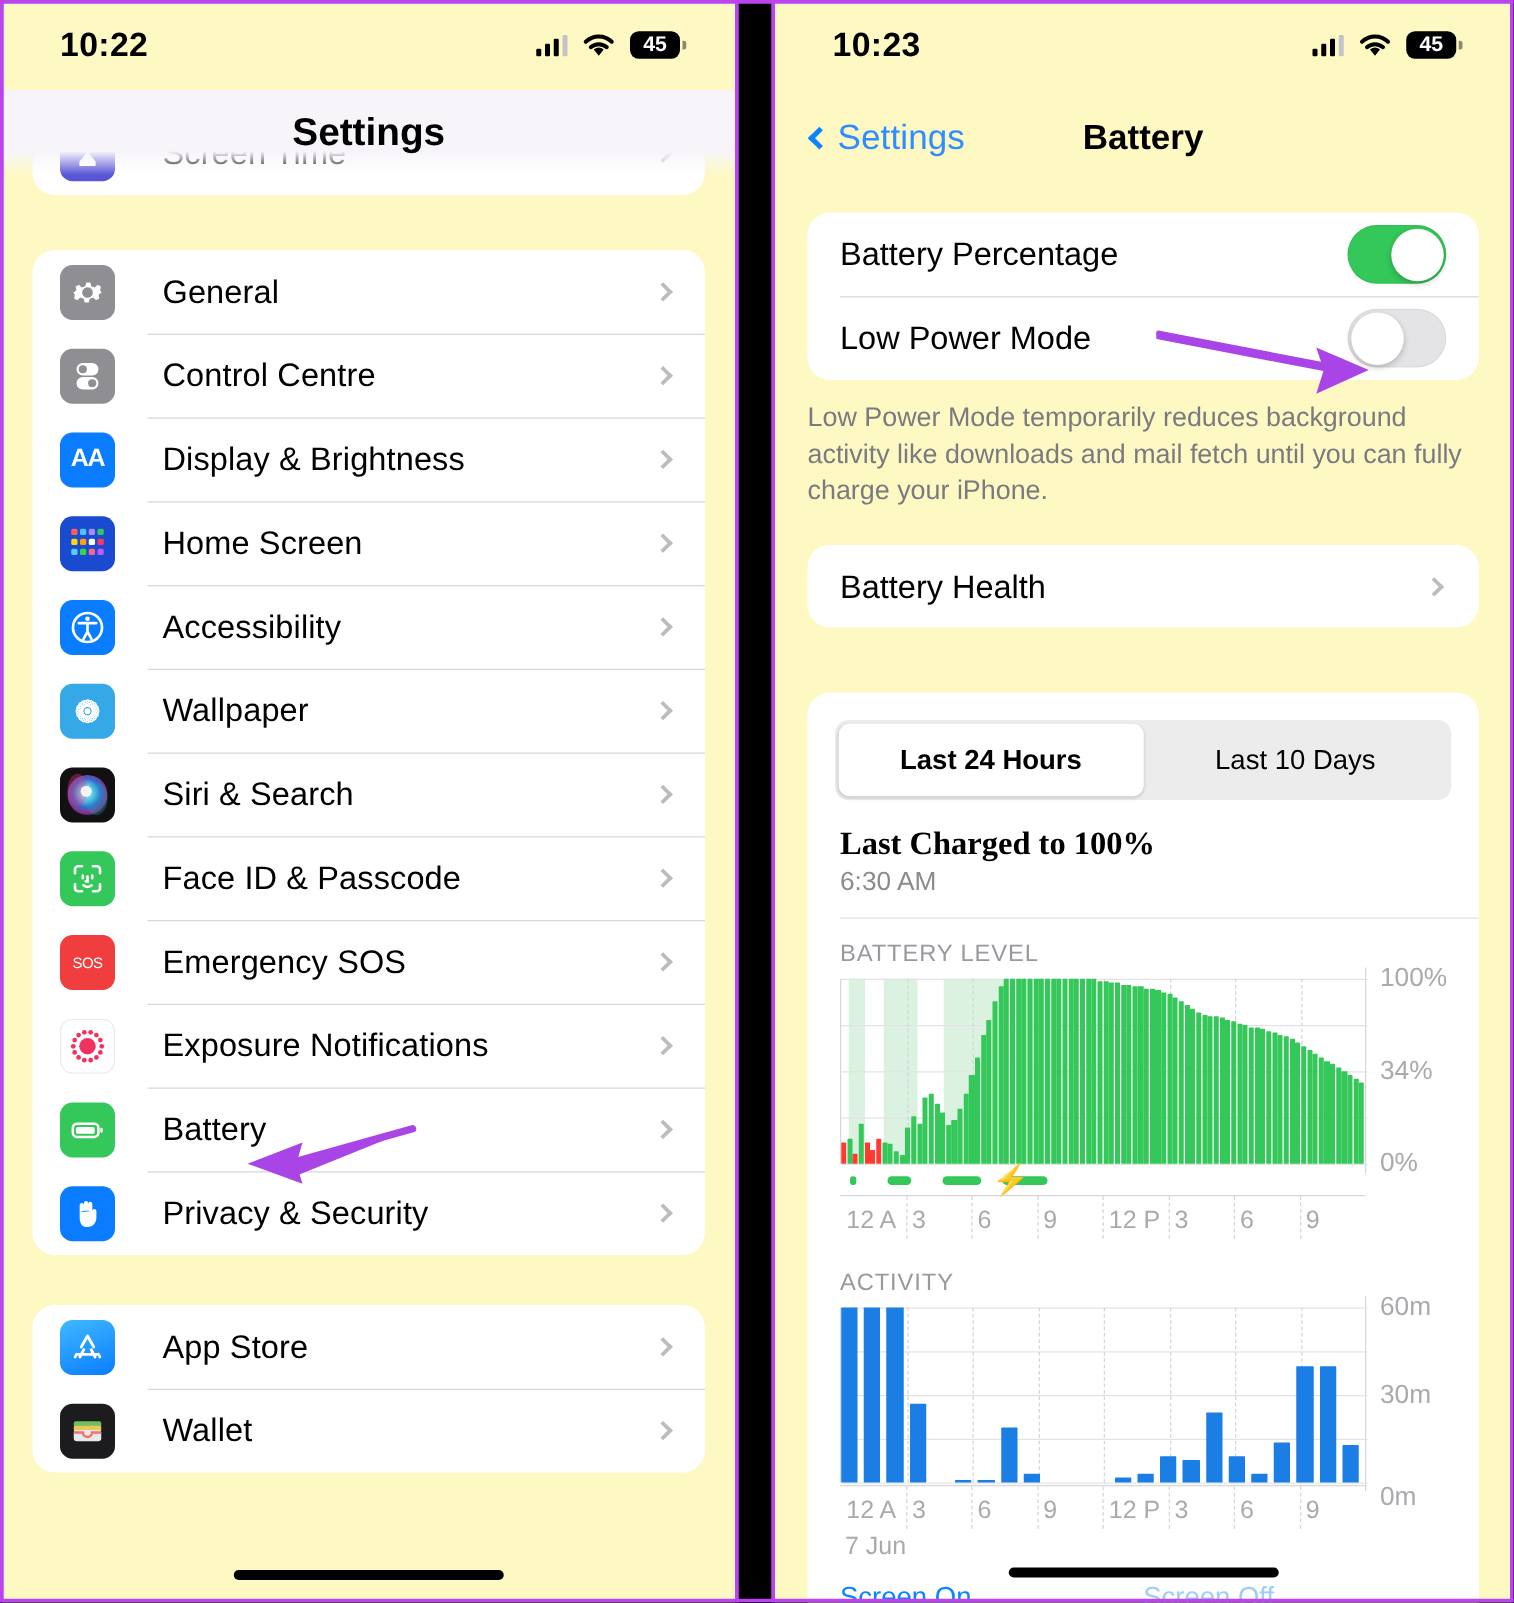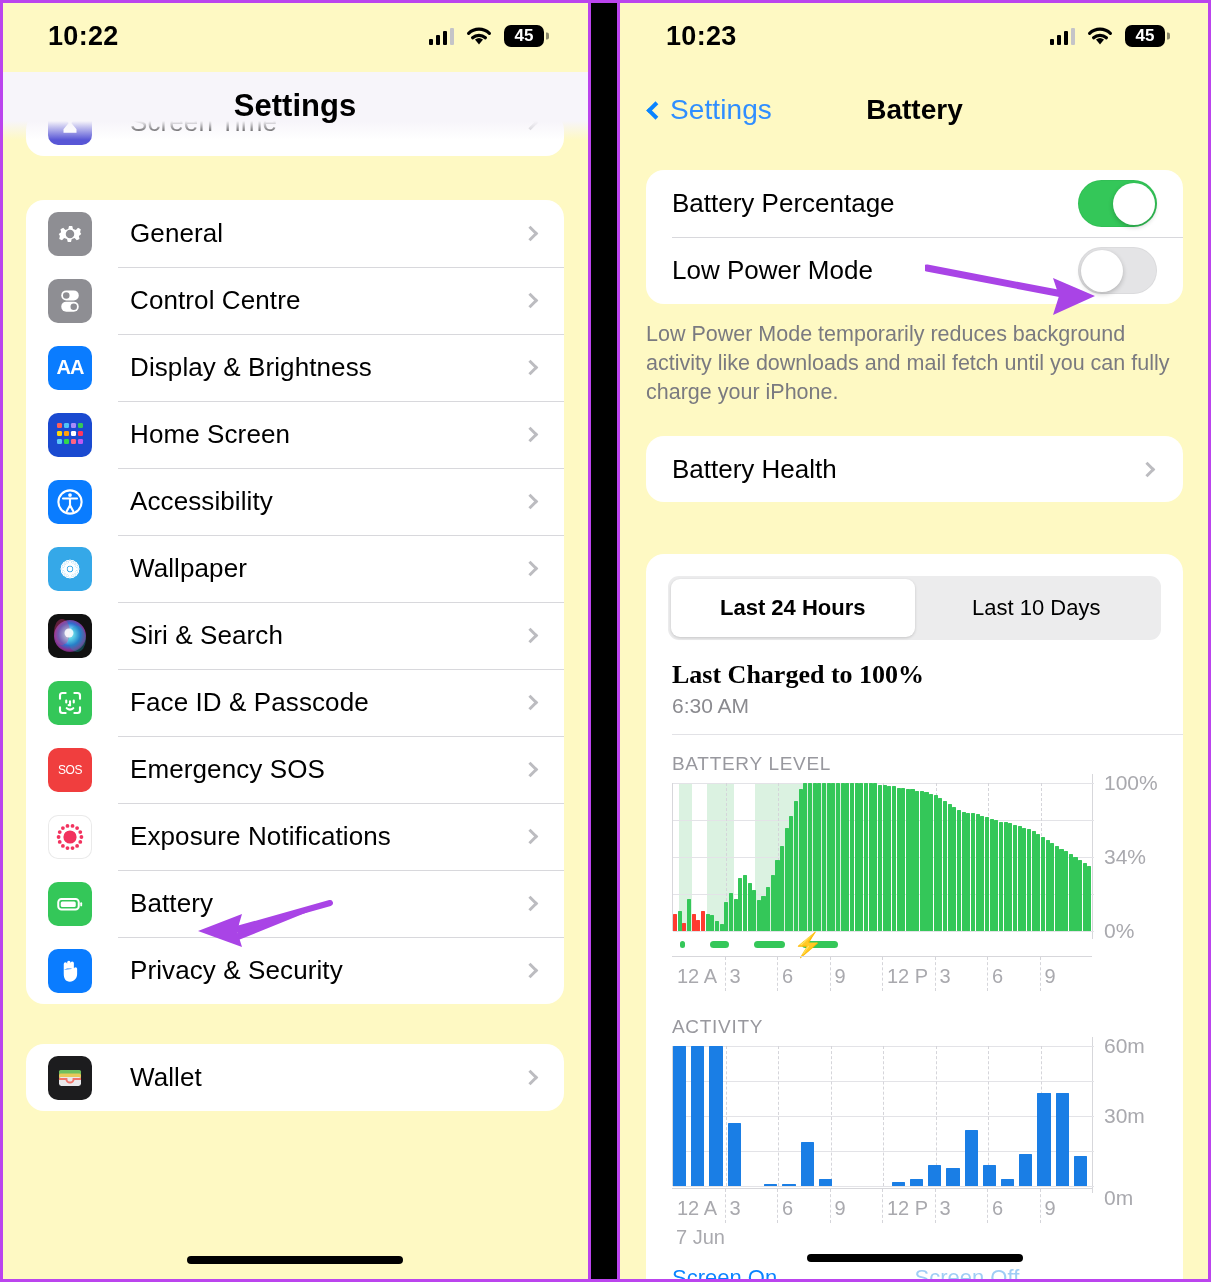--- a/index.html
+++ b/index.html
@@ -444,20 +444,29 @@
               </svg>
             </div>
             <div class="lbl">Privacy &amp; Security</div>
             <div class="chev"></div>
           </div>
         </div>
 
       <div class="gap-sm"></div>
 
       <div class="group" id="group-store">
+          <div class="row">
+            <div class="ico" style="background: linear-gradient(160deg, rgb(63, 185, 255), rgb(10, 124, 255));">
+              <svg width="30" height="30" viewBox="0 0 24 24">
+                <path d="M12 4.6 8 11.6M12 4.6l4 7M6.2 16.4h11.6M5 16.4l-.9 1.6M19 16.4l.9 1.6M9.6 13.4l-2.4 4.6M14.4 13.4l2.4 4.6" stroke="#fff" stroke-width="1.85" stroke-linecap="round" fill="none"></path>
+              </svg>
+            </div>
+            <div class="lbl">App Store</div>
+            <div class="chev"></div>
+          </div>
           <div class="row">
             <div class="ico" style="background: rgb(28, 28, 30);">
               <svg width="32" height="32" viewBox="0 0 32 32">
                 <rect x="5" y="8" width="22" height="5" rx="1.5" fill="#6fbf5f"></rect>
                 <rect x="5" y="11.5" width="22" height="5" rx="1.5" fill="#e8c95a"></rect>
                 <rect x="5" y="15" width="22" height="9" rx="2.4" fill="#e9e9ec"></rect>
                 <path d="M5 17h7.4a3.6 3.6 0 0 0 7.2 0H27" fill="none" stroke="#f0746a" stroke-width="2"></path>
               </svg>
             </div>
             <div class="lbl">Wallet</div>

